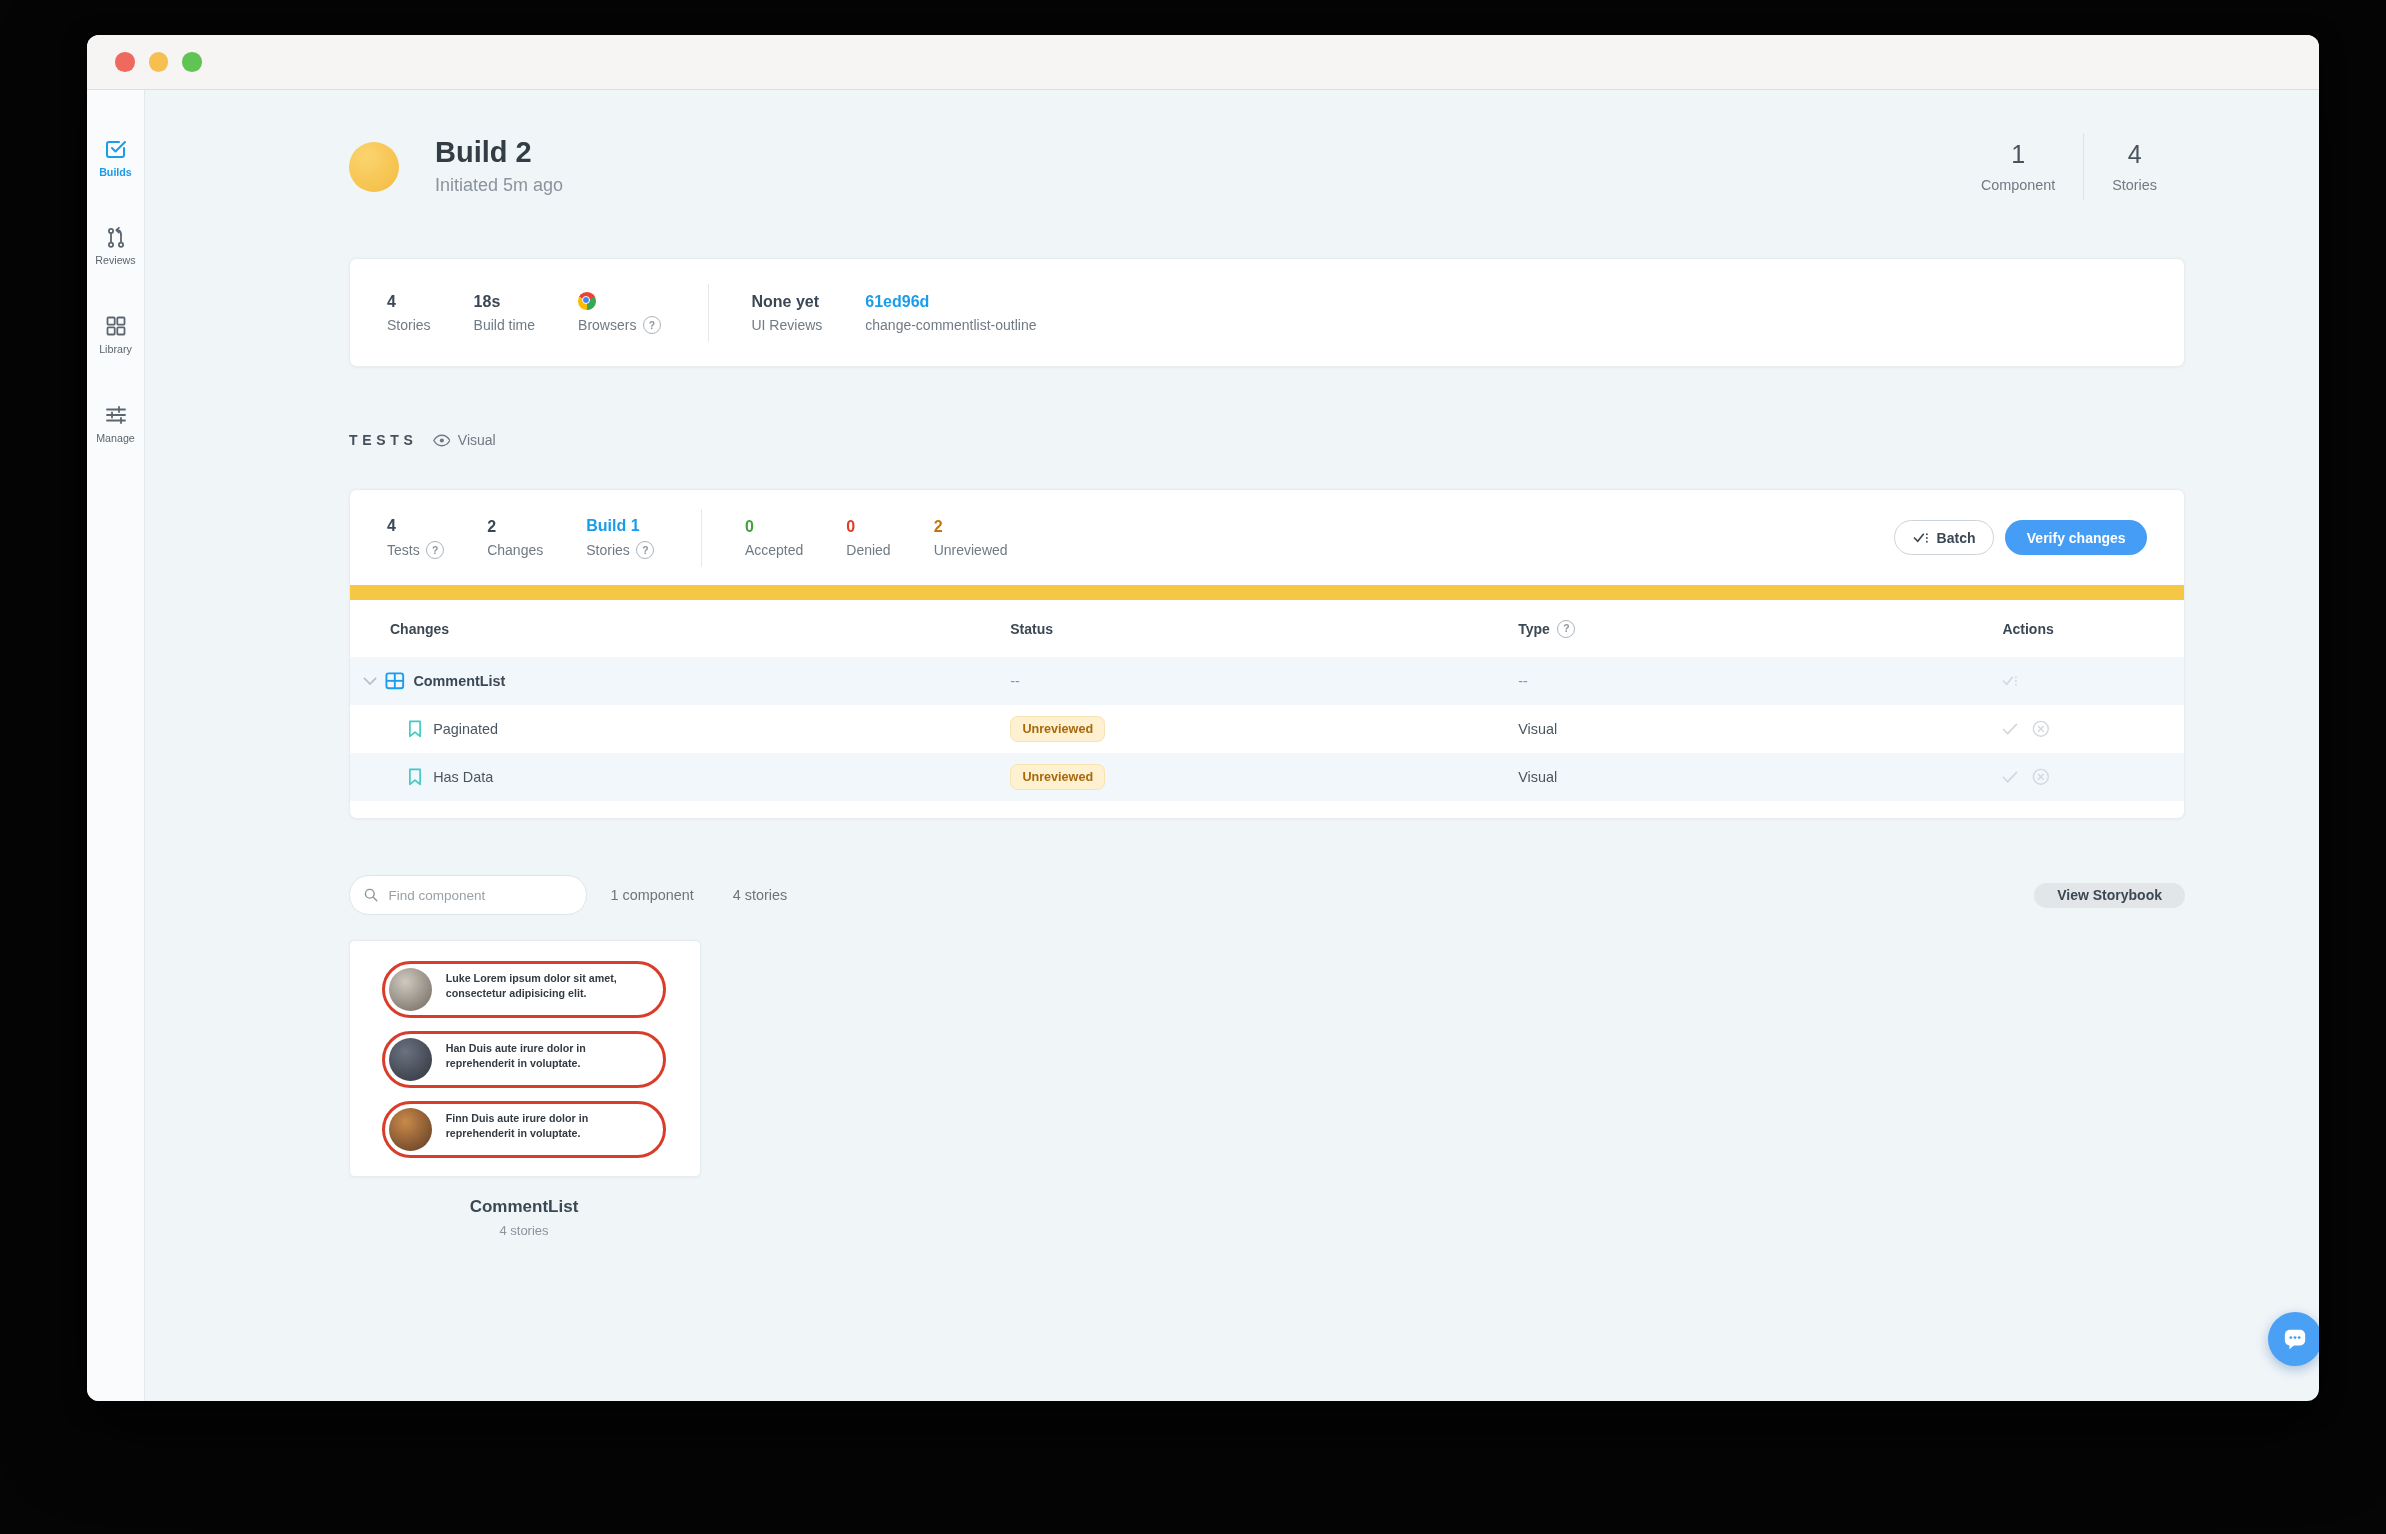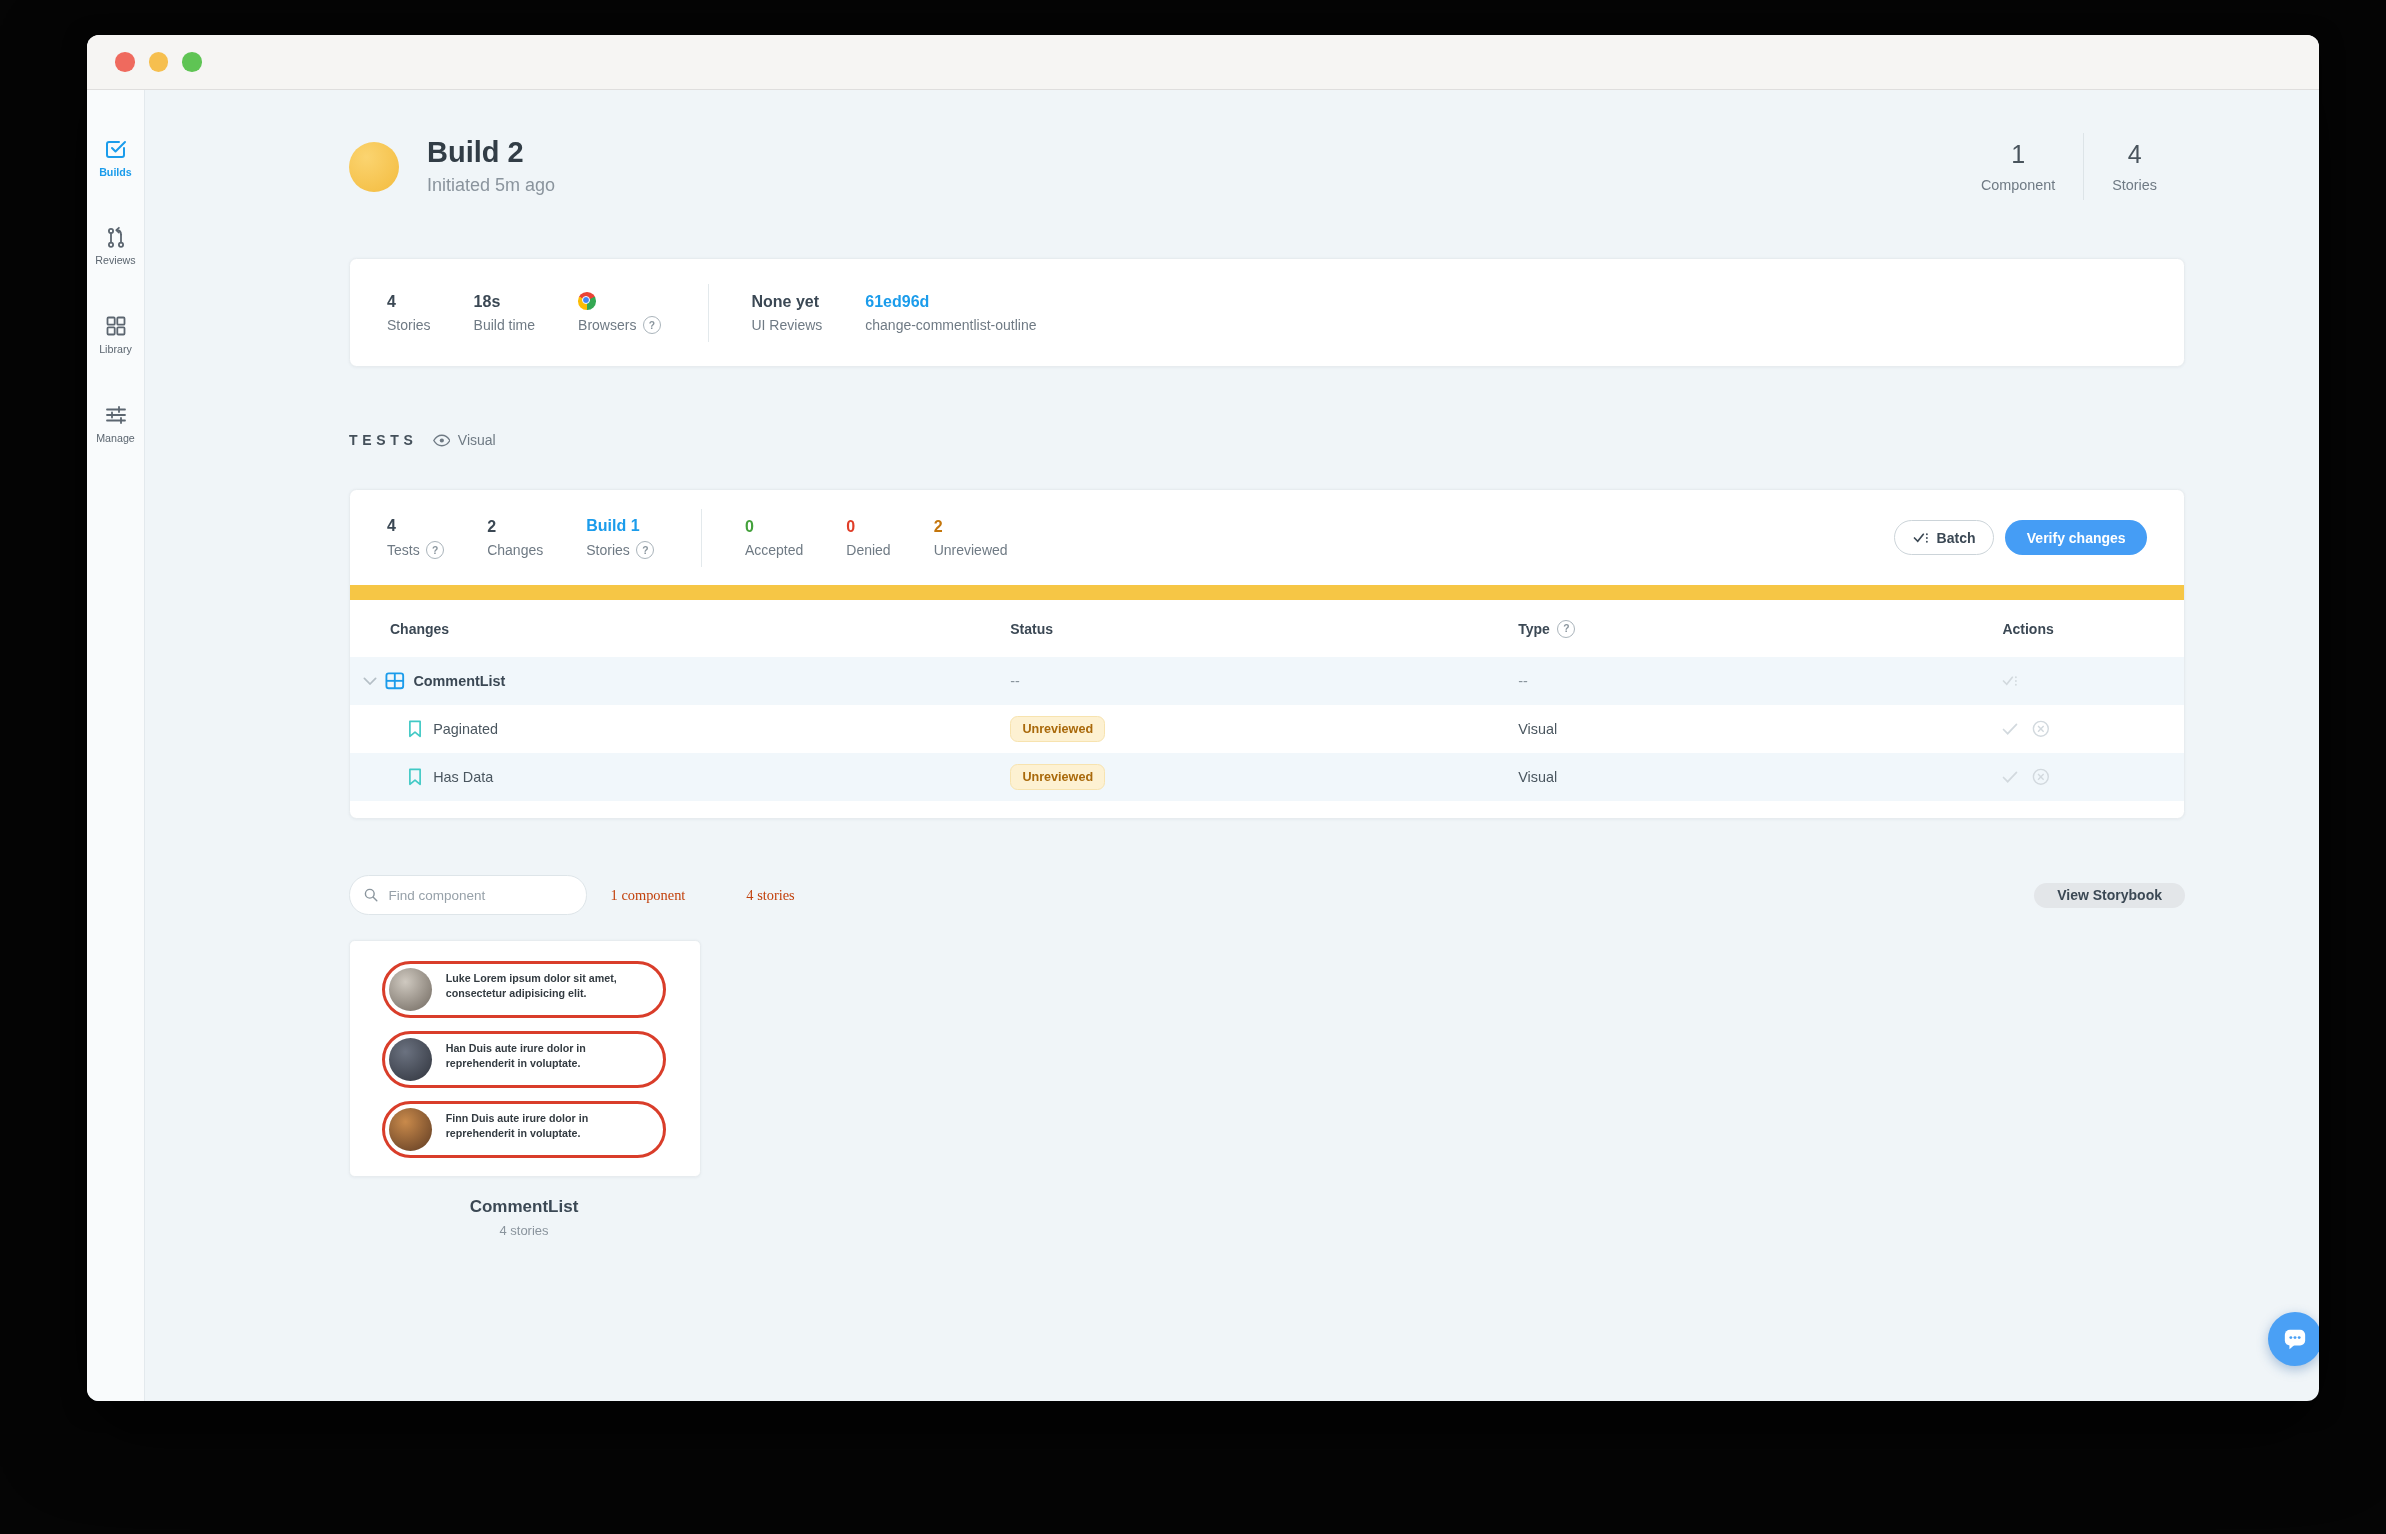--- a/index.html
+++ b/index.html
@@ -31,21 +31,21 @@
   .side-item.active{color:#1b9ceb;}
   .side-item.active .side-lbl{font-weight:700;}
   
   .main{flex:1;min-width:0;padding:43px 134px 0 204px;overflow:hidden;}
   
   .build-header{display:flex;align-items:center;}
   .avatar{
     width:50px;height:50px;border-radius:50%;flex:none;
     background:radial-gradient(circle at 35% 30%, #fbd470, #f3bb3e);
   }
-  .build-head-text{margin-left:28px;}
+  .build-head-text{margin-left:36px;}
   .build-title{font-size:29px;font-weight:800;color:#323d46;line-height:1.1;}
   .build-subtitle{font-size:18px;color:#8a949d;margin-top:5.6px;}
   .head-stats{margin-left:auto;display:flex;align-items:center;}
   .head-stat{text-align:center;padding:0 28px;}
   .head-stat .hs-value{font-size:25px;color:#49545d;}
   .head-stat .hs-label{font-size:14.4px;color:#6f7a84;margin-top:8.4px;}
   .head-vdiv{width:0.9px;height:67px;background:#dde4e8;}
   
   .card{background:#ffffff;border:0.9px solid #e7ecef;border-radius:7.5px;box-shadow:0 0.9px 2.8px rgba(40,60,80,.05);}
   
@@ -94,21 +94,21 @@
   .table-footer{height:17px;}
   
   .story-toolbar{margin-top:56px;display:flex;align-items:center;}
   .search{
     width:216px;height:38px;border:0.9px solid #dee5e9;border-radius:19.6px;background:#fff;
     display:flex;align-items:center;padding:0 5.6px 0 14px;gap:8.4px;flex:none;
   }
   .search input{border:none;outline:none;background:transparent;font-size:13.5px;color:#3b4854;width:100%;
     font-family:"Liberation Sans",sans-serif;}
   .search input::placeholder{color:#97a1a9;}
-  .counts{display:flex;gap:61px;margin-left:24px;font-size:14.4px;color:#c2410c;font-family:Liberation Serif, serif;}
+  .counts{display:flex;gap:39px;margin-left:24px;font-size:14.4px;color:#737373;}
   .btn-storybook{margin-left:auto;height:25px;padding:0 23px;border-radius:19.6px;background:#e3e6e9;border:none;color:#3b4854;}
   
   .story-card{width:350px;margin-top:25px;border-radius:5.6px;padding:19.6px 0 18.6px;cursor:pointer;}
   .comment-list{display:flex;flex-direction:column;gap:13px;padding:0 34px 0 32px;}
   .comment{
     height:51px;border:3.7px solid #d93d2a;border-radius:30px;background:#fff;
     display:flex;align-items:center;gap:14px;padding:0 13px 0 3.7px;overflow:hidden;flex:none;
   }
   .cavatar{width:43px;height:43px;border-radius:50%;flex:none;}
   .ctext{align-self:stretch;padding-top:7.5px;font-size:10.7px;font-weight:700;color:#333b41;line-height:15px;overflow:hidden;}

